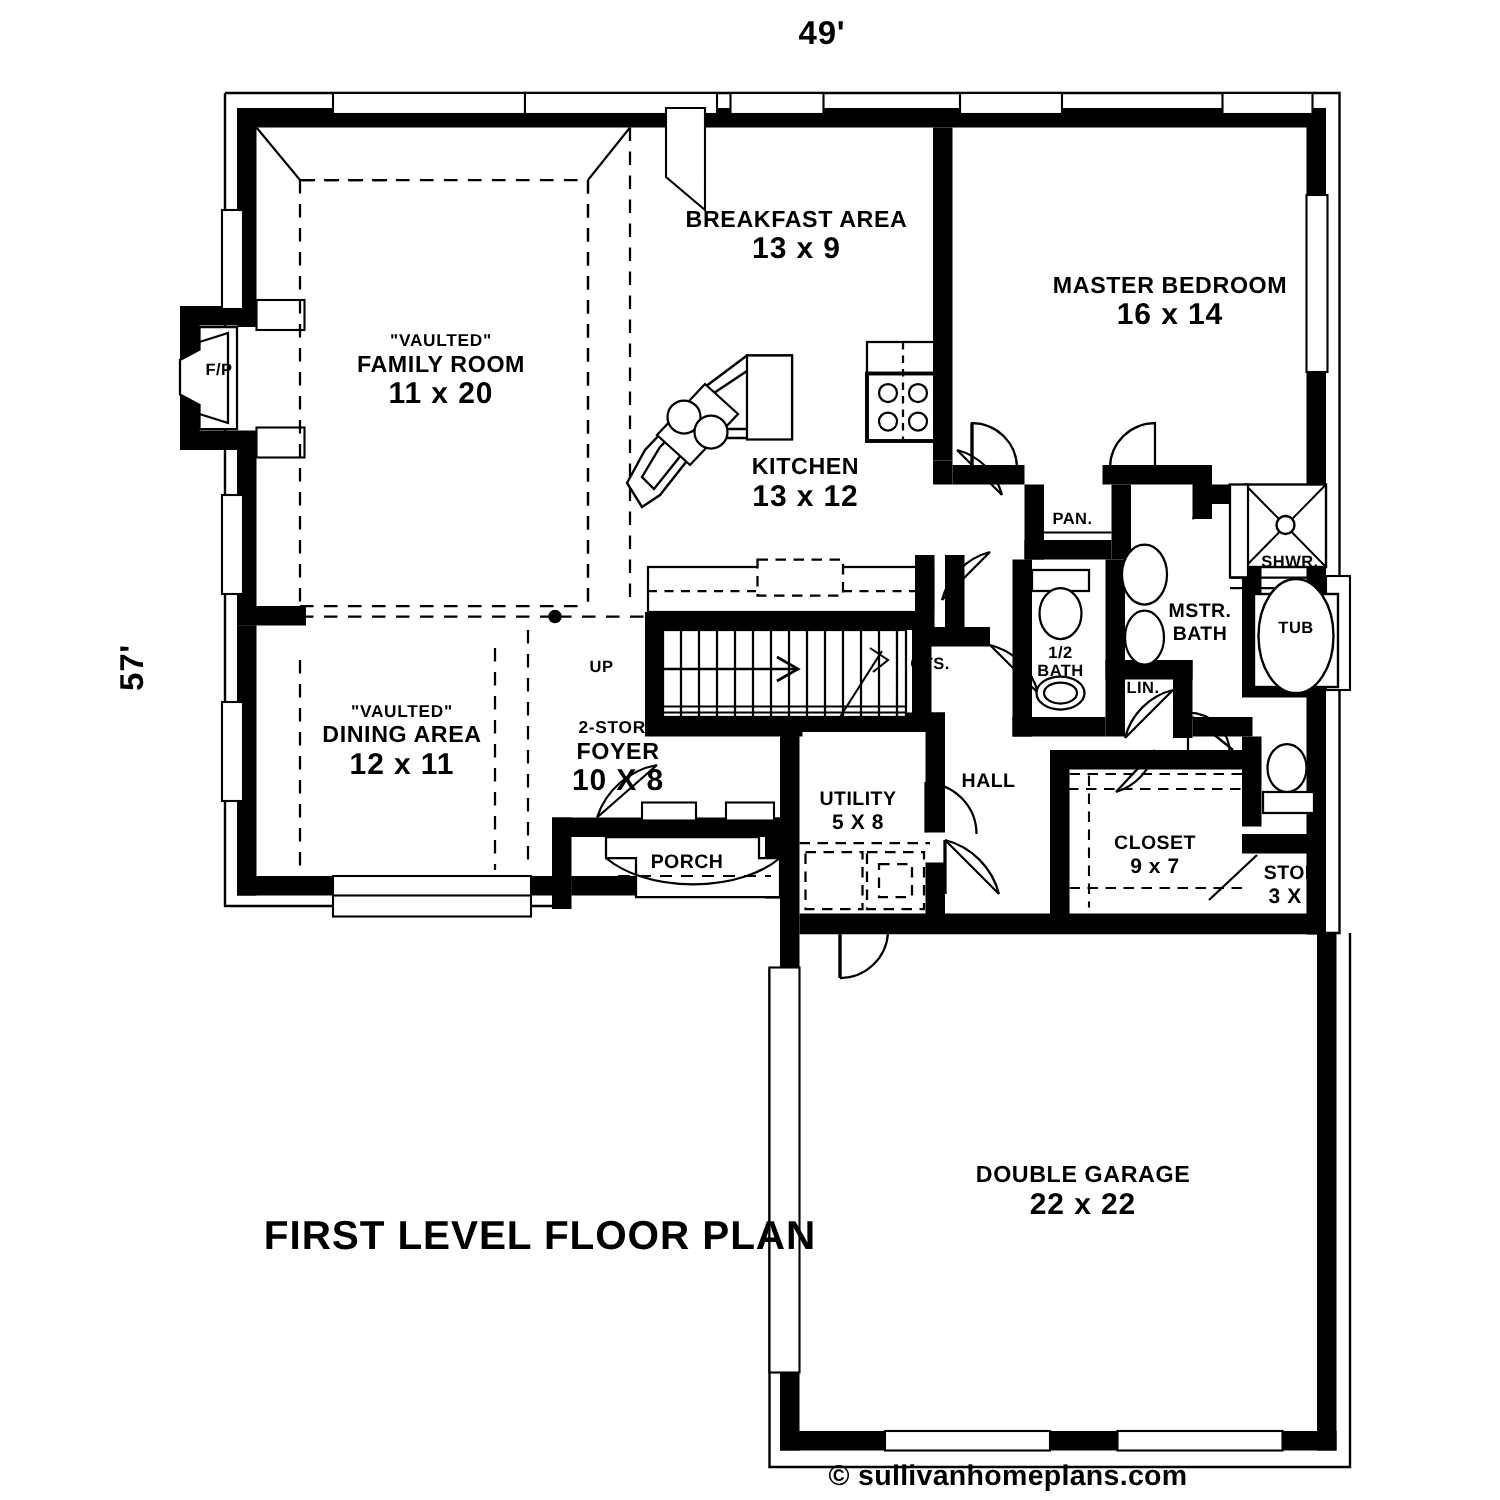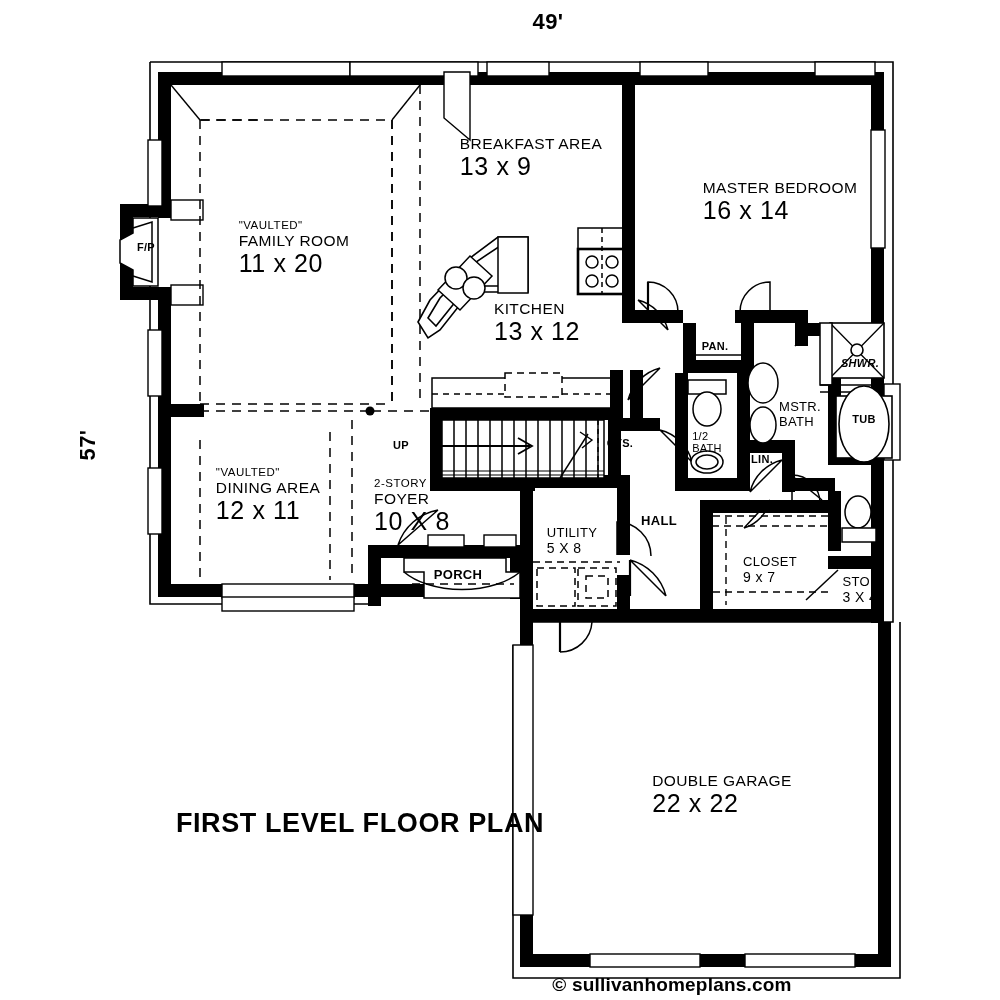--- a/index.html
+++ b/index.html
@@ -31,40 +31,40 @@
     text-align: center;
     font-weight: bold;
     color: #000;
     line-height: 1.08;
     white-space: nowrap;
     letter-spacing: 0.2px;
     transform: translate(-50%, -50%);
   }
   .lbl-stack {
     position: absolute;
-    text-align: left;
-    font-weight: normal;
+    text-align: center;
+    font-weight: bold;
     color: #000;
     line-height: 1.12;
     white-space: nowrap;
     transform: translate(-50%, -50%);
   }
   .dim-top {
     font-size: 22px;
     font-weight: bold;
     letter-spacing: 0.5px;
   }
   .dim-left {
     font-size: 22px;
     font-weight: bold;
     transform: translate(-50%, -50%) rotate(-90deg);
     letter-spacing: 0.5px;
   }
   .room-name { font-size: 15.5px; letter-spacing: 0.4px; }
-  .room-size { font-size: 25px; letter-spacing: 0.6px; }
+  .room-size { font-size: 20px; letter-spacing: 0.6px; }
   .room-name-sm { font-size: 13px; letter-spacing: 0.3px; }
   .room-size-sm { font-size: 14px; letter-spacing: 0.4px; }
   .tag-vaulted { font-size: 11.5px; letter-spacing: 0.5px; }
   .tag-tiny { font-size: 11px; letter-spacing: 0.3px; }
   .plan-title {
     font-size: 27px;
     font-weight: bold;
     letter-spacing: 0.6px;
   }
   .brand {
@@ -477,21 +477,21 @@
   <div class="lbl tag-tiny" style="left:146px; top:248px;">F/P</div>
 
   <div class="lbl room-name-sm" style="left:458px; top:575px;">PORCH</div>
 
   <div class="lbl room-name-sm" style="left:659px; top:521px;">HALL</div>
 
   <div class="lbl tag-tiny" style="left:715px; top:347px;">PAN.</div>
 
   <div class="lbl tag-tiny" style="left:762px; top:460px;">LIN.</div>
 
-  <div class="lbl tag-tiny" style="left:860px; top:364px;font-style:italic;">SHWR.</div>
+  <div class="lbl tag-tiny" style="left:860px; top:376px;">SHWR.</div>
 
   <div class="lbl tag-tiny" style="left:864px; top:420px;">TUB</div>
 
   <div class="lbl tag-tiny" style="left:620px; top:444px;">CTS.</div>
 
   <div class="lbl tag-tiny" style="left:401px; top:446px;">UP</div>
 
   <div class="lbl plan-title" style="left:320px; top:824px;margin-left:40px;">FIRST LEVEL FLOOR PLAN</div>
 
   <div class="lbl brand" style="left:672px; top:953px;">© sullivanhomeplans.com</div>

